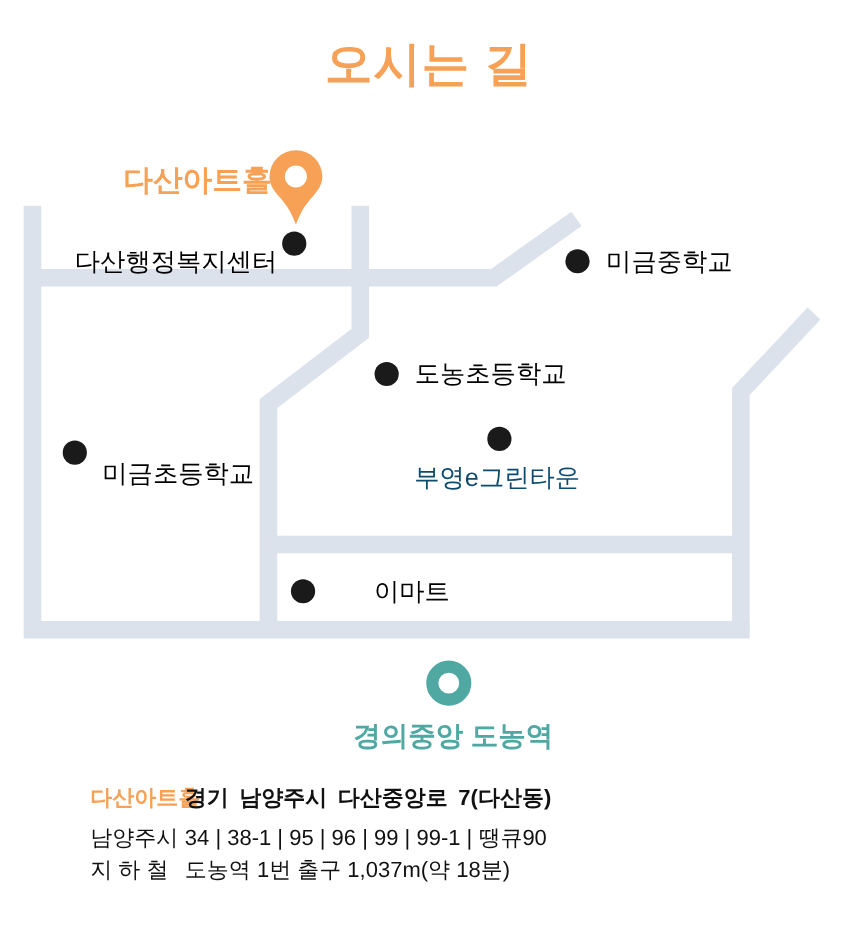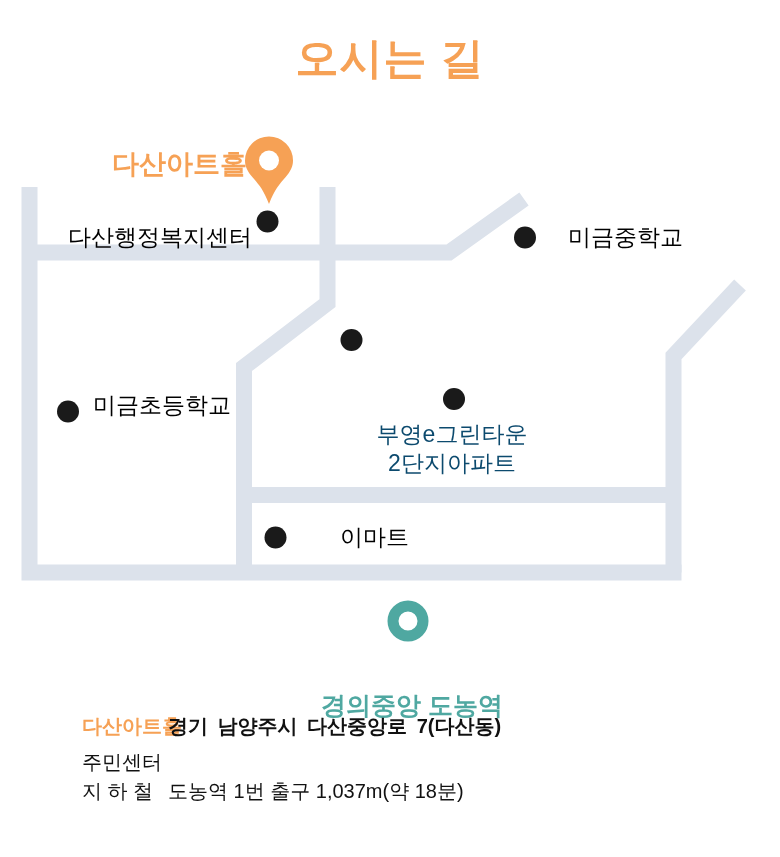--- a/index.html
+++ b/index.html
@@ -99,41 +99,42 @@
       <circle class="pin-hole" cx="269" cy="160.5" r="10"></circle>
     </g>
 
     <circle class="station-ring" cx="408" cy="621" r="15"></circle>
   </svg>
 
   <div class="venue-label" style="right:533px;top:146px;">다산아트홀</div>
 
   <div class="map-label" style="right:528px;top:225px;">다산행정복지센터</div>
 
-  <div class="map-label" style="left:568px;top:225px;">미금중학교</div>
+  <div class="map-label" style="left:551px;top:225px;">미금중학교</div>
 
+  <div class="map-label" style="left:377px;top:327px;">도농초등학교</div>
 
-  <div class="map-label" style="left:93px;top:393px;text-align:center;">미금초등학교</div>
+  <div class="map-label" style="left:93px;top:418px;text-align:center;">미금초등학교</div>
 
   <div class="buyoung-label" style="left:452px;top:420px;">
     <div>부영e그린타운</div>
-    <div>2단지아파트</div>
   </div>
 
   <div class="map-label" style="left:299px;top:525px;margin-left:41px;">이마트</div>
 
-  <div class="station-label" style="left:412px;top:652px;margin-top:37px;">경의중앙 도농역</div>
+  <div class="station-label" style="left:412px;top:652px;">경의중앙 도농역</div>
 
   <div class="info-block">
     <div class="info-row address-row">
       <span class="label">다산아트홀</span>
       <span class="value">경기 남양주시 다산중앙로 7(다산동)</span>
     </div>
     <div class="info-row">
-      <span class="label">주민센터</span>
+      <span class="label">남양주시</span>
+      <span class="value">34 | 38-1 | 95 | 96 | 99 | 99-1 | 땡큐90</span>
     </div>
     <div class="info-row">
       <span class="label">지 하 철</span>
       <span class="value">도농역 1번 출구 1,037m(약 18분)</span>
     </div>
   </div>
 
 </div>
 
 </body></html>

